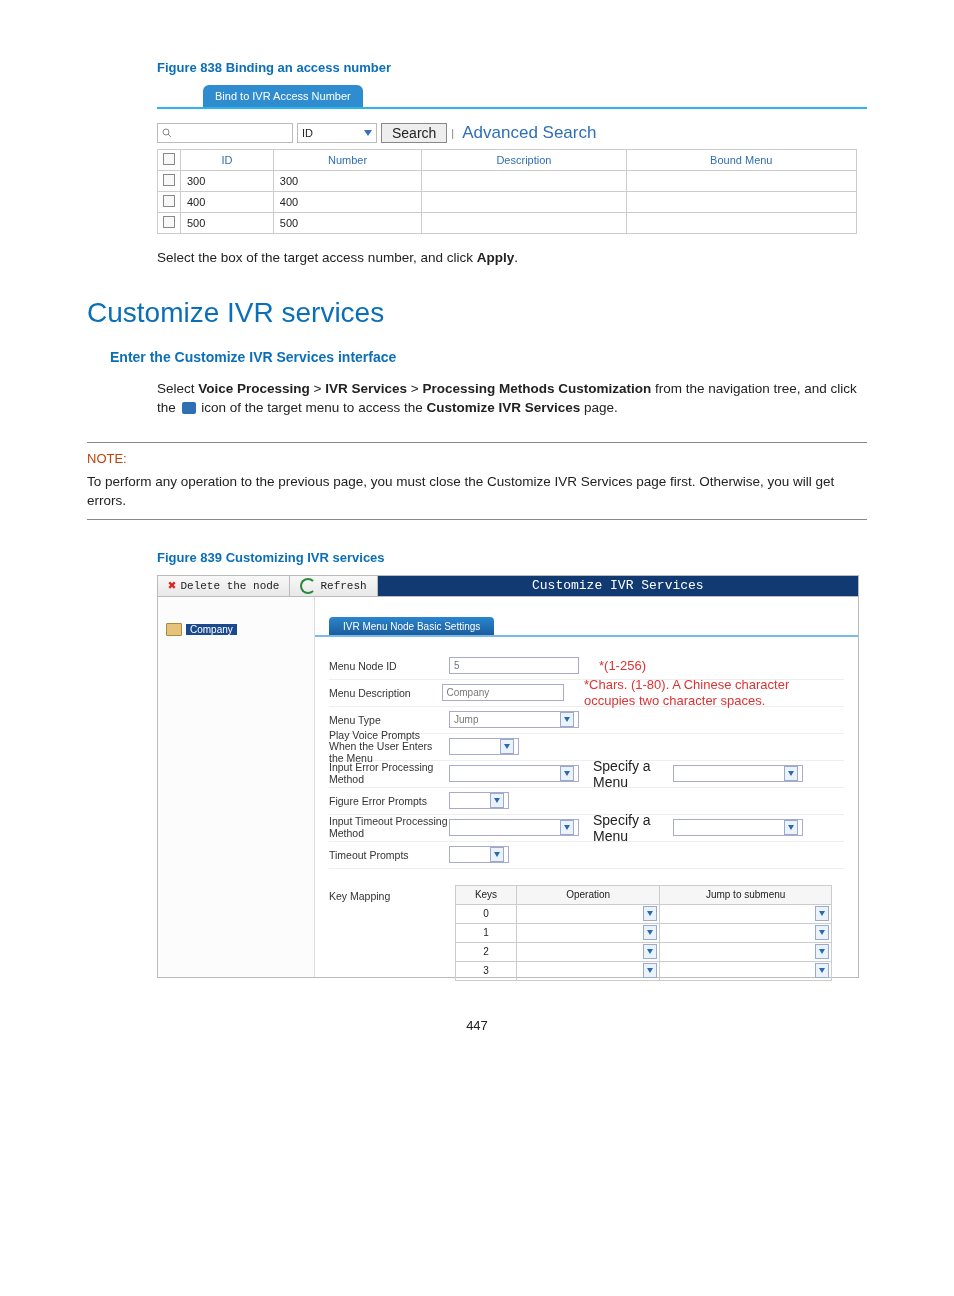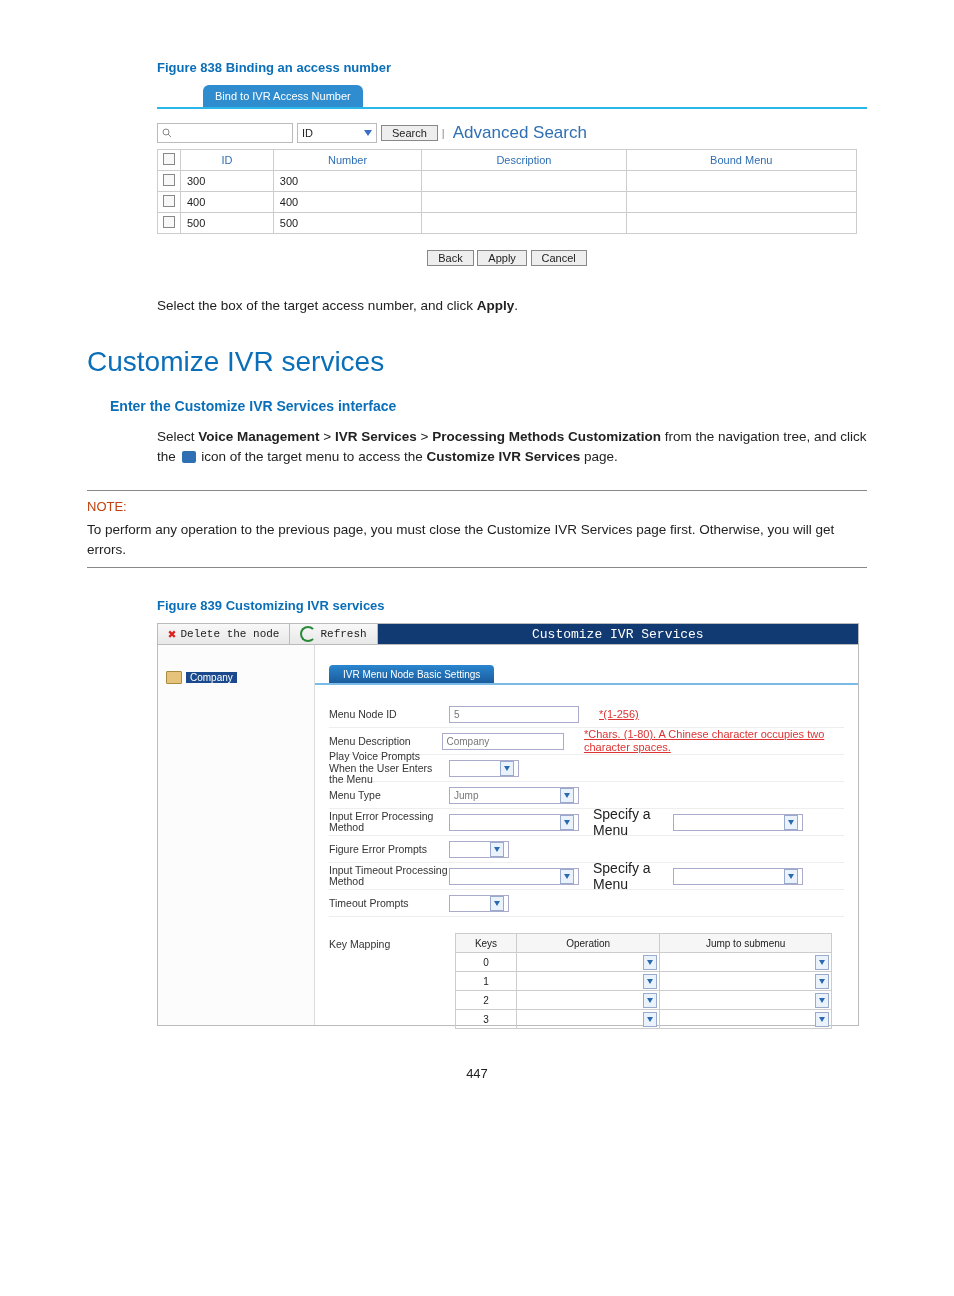--- a/index.html
+++ b/index.html
@@ -57,21 +57,21 @@
     display: flex;
     align-items: center;
     justify-content: space-between;
     padding: 0 4px;
     font-size: 11px;
   }
   .search-row .btn, .btn {
     border: 1px solid #888;
     background: #eee;
     padding: 1px 10px;
-    font-size: 11px;
+    font-size: 14px;
     display: inline-block;
   }
   .search-row .adv {
     color: #2f6fb3;
     font-size: 17px;
     margin-left: 4px;
   }
   .chev {
     display:inline-block;width:0;height:0;
     border-left:4px solid transparent;border-right:4px solid transparent;
@@ -206,21 +206,21 @@
   }
   .form-row.b { border-bottom:1px solid #eee; }
   .form-row .lbl {
     width: 120px; color:#333;
   }
   .form-row .input {
     border:1px solid #aac;width:120px;height:15px;padding:0 4px;
     display:flex;align-items:center;color:#777;font-size:10px;
   }
   .form-row .input.sel { width:120px; justify-content:space-between; }
-  .form-row .hint { color:#d33; margin-left:20px; font-size:11px;text-decoration:underline; }
+  .form-row .hint { color:#d33; margin-left:20px; font-size:13px; }
   .form-row .hint2 { width:80px; margin-left:14px; font-size:14px; }
   .tiny-chev {
     display:inline-block;width:12px;height:13px;border:1px solid #9ac;background:#eaf3fc;
     position:relative;
   }
   .tiny-chev::after{
     content:"";position:absolute;top:4px;left:3px;
     border-left:3px solid transparent;border-right:3px solid transparent;border-top:5px solid #2a6ab0;
   }
   .keys-table {
@@ -297,36 +297,31 @@
     <tr>
       <td class="cb"><span class="cbx"></span></td>
       <td>500</td>
       <td>500</td>
       <td></td>
       <td></td>
     </tr>
   </tbody>
     </table>
 
-  <div class="btnrow">
-    <span class="btn">Back</span>
-    <span class="btn">Apply</span>
-    <span class="btn">Cancel</span>
-  </div>
 
   <p class="paratext">
     <span>Select the box of the target access number, and click </span><b>Apply</b><span>.</span>
   </p>
 
   <h1 class="main">Customize IVR services</h1>
 
   <h2 class="sub">Enter the Customize IVR Services interface</h2>
 
   <p class="paratext">
-    <span>Select </span><b>Voice Management</b> &gt; <b>IVR Services</b> &gt; <b>Processing Methods Customization</b><span> from the navigation tree, and click the </span><span class="edit-icon"></span><span> icon of the target menu to access the </span><b>Customize IVR Services</b><span> page.</span>
+    <span>Select </span><b>Voice Processing</b> &gt; <b>IVR Services</b> &gt; <b>Processing Methods Customization</b><span> from the navigation tree, and click the </span><span class="edit-icon"></span><span> icon of the target menu to access the </span><b>Customize IVR Services</b><span> page.</span>
   </p>
 
   <div class="note-rule"></div>
   <div class="note-label">NOTE:</div>
   <div class="note-body">To perform any operation to the previous page, you must close the Customize IVR Services page first. Otherwise, you will get errors.</div>
   <div class="note-rule2"></div>
 
   <div class="fig-caption">Figure 839 Customizing IVR services</div>
 
   <div class="fig839">
@@ -356,30 +351,30 @@
             <div class="lbl">Menu Node ID</div>
             <div class="input">5</div>
             <div class="hint">*(1-256)</div>
           </div>
           <div class="form-row b">
             <div class="lbl">Menu Description</div>
             <div class="input">Company</div>
             <div class="hint" style="max-width:260px;line-height:1.2;">*Chars. (1-80). A Chinese character occupies two character spaces.</div>
           </div>
           <div class="form-row b">
-            <div class="lbl" style="line-height:1.1;">Play Voice Prompts When the User Enters the Menu</div>
-            <div class="input sel" style="width:60px;">
-                <span></span>
-                <span class="tiny-chev"></span>
-              </div>
-          </div>
-          <div class="form-row b">
             <div class="lbl">Menu Type</div>
             <div class="input sel">
                 <span>Jump</span>
+                <span class="tiny-chev"></span>
+              </div>
+          </div>
+          <div class="form-row b">
+            <div class="lbl" style="line-height:1.1;">Play Voice Prompts When the User Enters the Menu</div>
+            <div class="input sel" style="width:60px;">
+                <span></span>
                 <span class="tiny-chev"></span>
               </div>
           </div>
           <div class="form-row b">
             <div class="lbl" style="line-height:1.1;">Input Error Processing Method</div>
             <div class="input sel">
                 <span></span>
                 <span class="tiny-chev"></span>
               </div>
             <div class="hint2">Specify a Menu</div>

